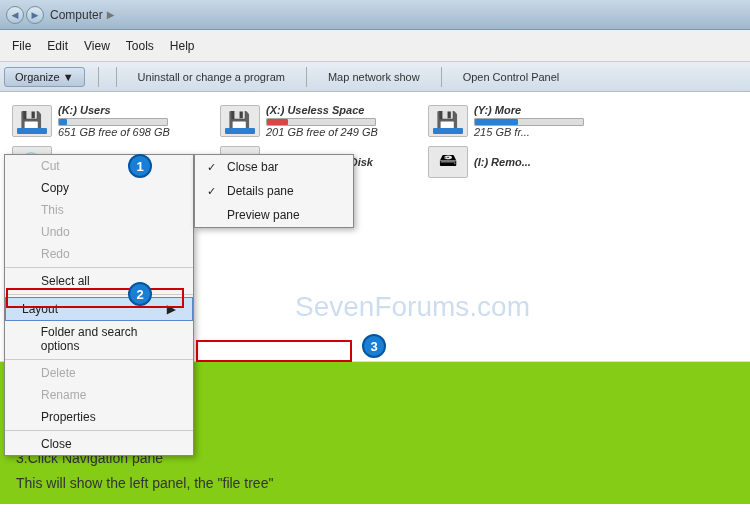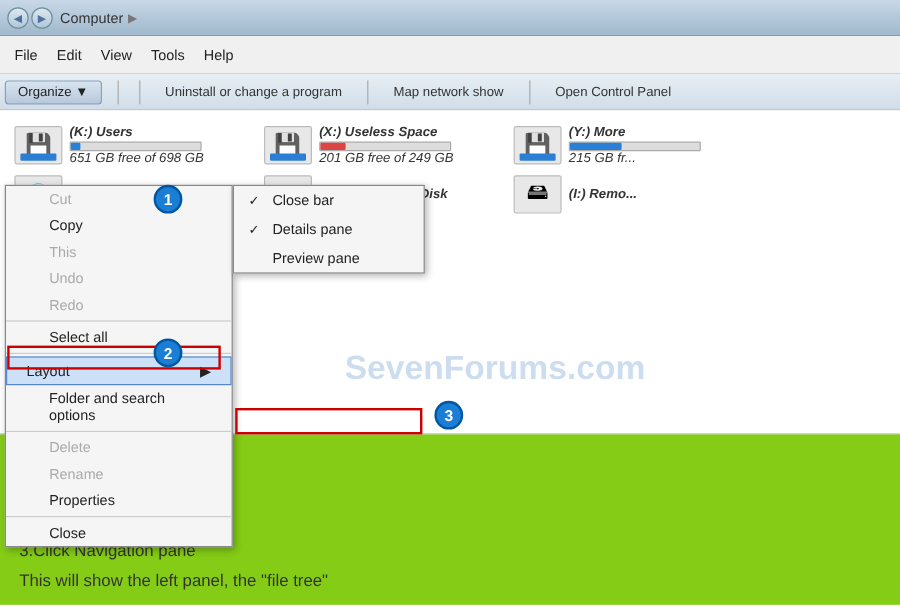--- a/index.html
+++ b/index.html
@@ -267,21 +267,21 @@
       border-top: 1px solid #ddd;
     }
 
     
     .watermark {
       position: absolute;
       top: 50%;
       left: 55%;
       transform: translate(-50%, -50%);
       font-size: 28px;
-      font-weight: bold;
+      font-weight: normal;
       color: rgba(20, 100, 180, 0.22);
       white-space: nowrap;
       pointer-events: none;
       z-index: 5;
     }
 
     .dvd-icon::after {
       background: #888 !important;
     }
 

